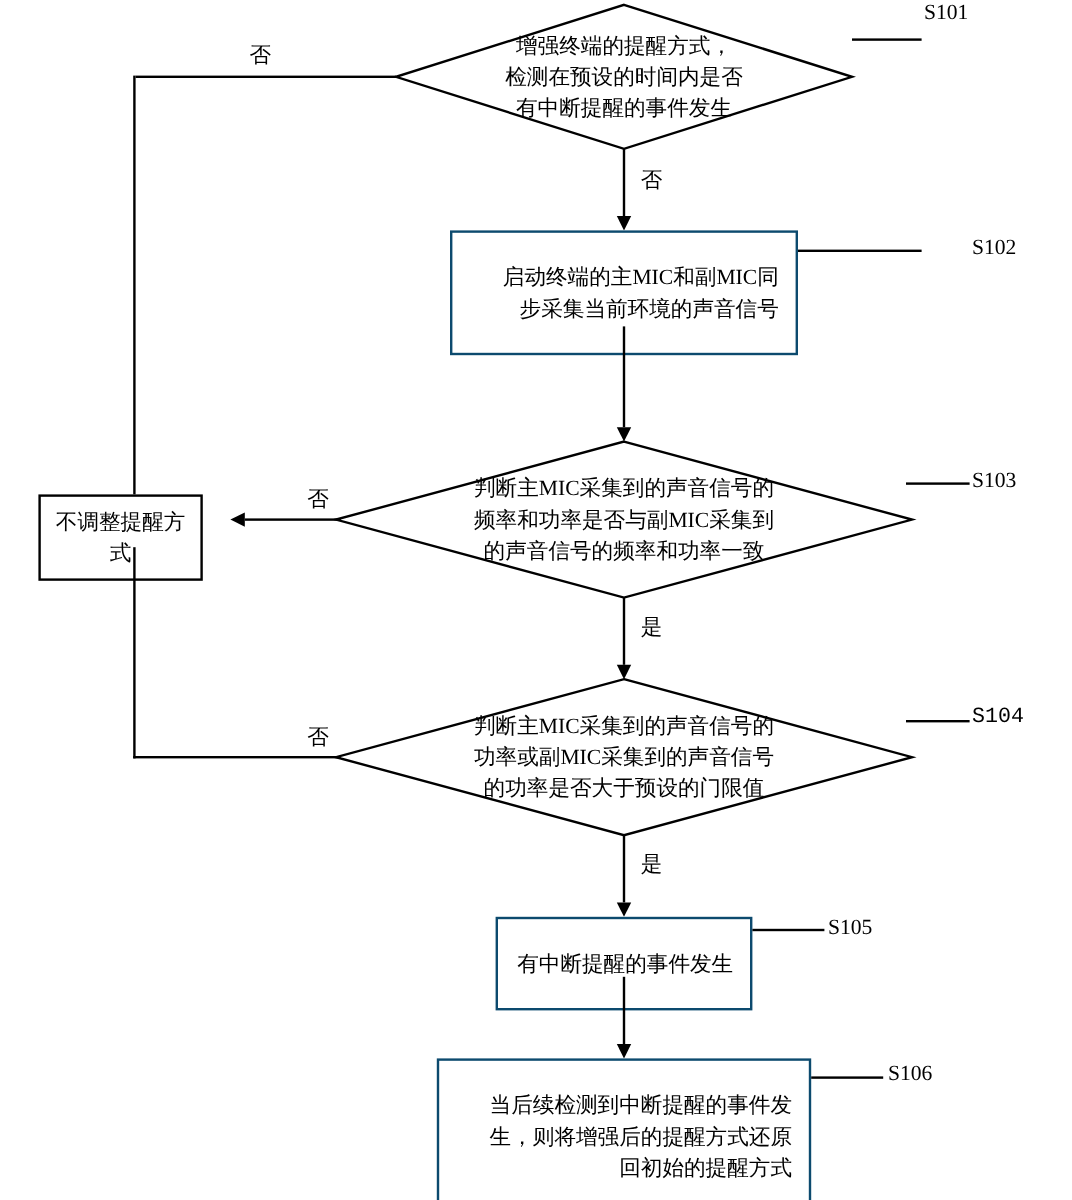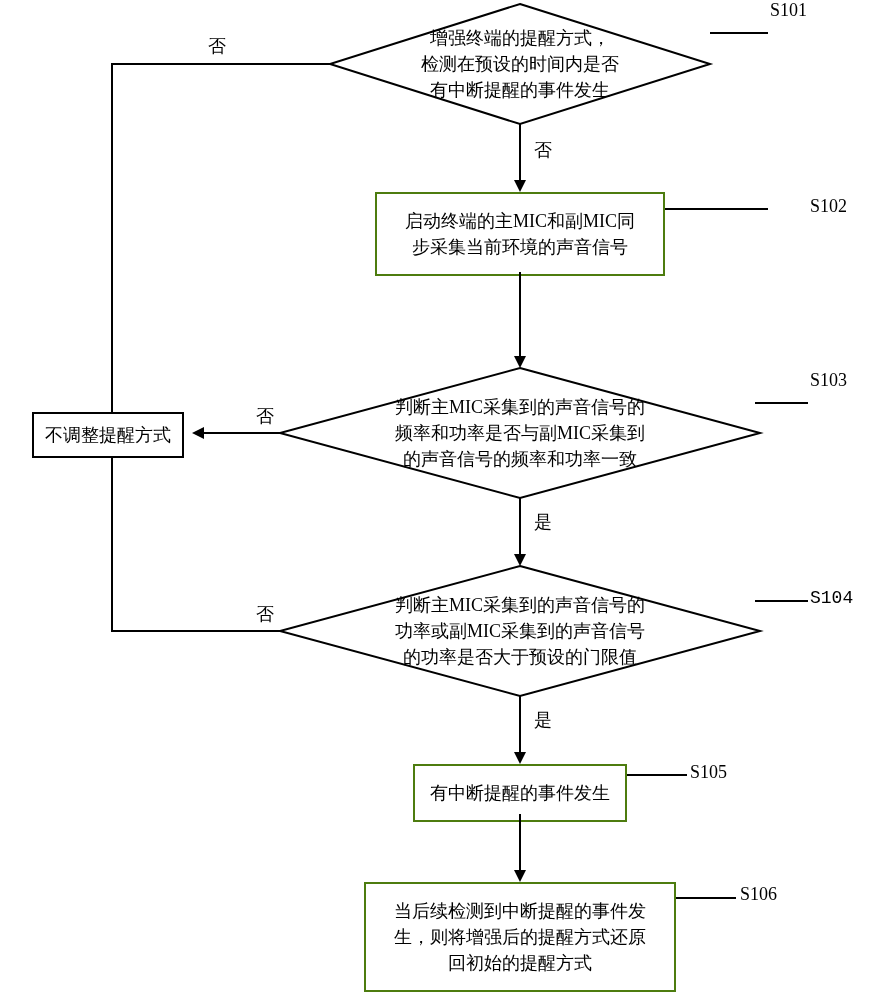--- a/index.html
+++ b/index.html
@@ -11,23 +11,23 @@
     color: #000;
     width: 893px;
     height: 1000px;
     position: relative;
   }
   .node {
     position: absolute;
     background: #fff;
   }
   .rect {
-    border: 2px solid #4d7c0f;
-    padding: 14px 14px;
-    text-align: center;
+    border: 2px solid #0c4a6e;
+    padding: 24px 14px;
+    text-align: right;
     line-height: 1.45;
   }
   .terminal-box {
     border: 2px solid #000;
     padding: 8px 10px;
     text-align: center;
     line-height: 1.45;
   }
   .label {
     position: absolute;
@@ -109,21 +109,21 @@
 <div class="arrowhead down" style="left:514px; top:356px;"></div>
 
 <div class="diamond-wrap" style="left:280px; top:368px; width:480px; height:130px;">
   <svg viewBox="0 0 480 130" preserveAspectRatio="none">
       <polygon points="240,0 480,65 240,130 0,65" fill="#fff" stroke="#000" stroke-width="2"></polygon>
     </svg>
   <div class="diamond-text" style="white-space:pre-line;">判断主MIC采集到的声音信号的
 频率和功率是否与副MIC采集到
 的声音信号的频率和功率一致</div>
 </div>
-<div class="step-label" style="left:810px; top:370px;">S103</div>
+<div class="step-label" style="left:810px; top:390px;">S103</div>
 <div class="bar" style="left:755px; top:402px; height:2px; width:53px;"></div>
 
 <div class="arrow-line v" style="left:519px; top:498px; height:56px;"></div>
 <div class="arrowhead down" style="left:514px; top:554px;"></div>
 <div class="label" style="left:534px; top:510px;">是</div>
 
 <div class="diamond-wrap" style="left:280px; top:566px; width:480px; height:130px;">
   <svg viewBox="0 0 480 130" preserveAspectRatio="none">
       <polygon points="240,0 480,65 240,130 0,65" fill="#fff" stroke="#000" stroke-width="2"></polygon>
     </svg>
@@ -148,21 +148,21 @@
 <div class="arrowhead down" style="left:514px; top:870px;"></div>
 
 <div class="node rect" style="left:364px; top:882px; width:312px;">
   <span style="white-space:pre-line;">当后续检测到中断提醒的事件发
 生，则将增强后的提醒方式还原
 回初始的提醒方式</span>
 </div>
 <div class="step-label" style="left:740px; top:884px;">S106</div>
 <div class="bar" style="left:676px; top:897px; height:2px; width:60px;"></div>
 
-<div class="node terminal-box" style="left:32px; top:412px; width:152px;">
+<div class="node terminal-box" style="left:32px; top:412px; width:137px;">
   <span>不调整提醒方式</span>
 </div>
 
 <div class="arrow-line h" style="left:204px; top:432px; width:80px;"></div>
 <div class="arrowhead left" style="left:192px; top:427px;"></div>
 <div class="label" style="left:256px; top:404px;">否</div>
 
 <div class="bar" style="left:111px; top:63px; height:349px;"></div>
 <div class="bar" style="left:111px; top:456px; height:176px;"></div>
 

